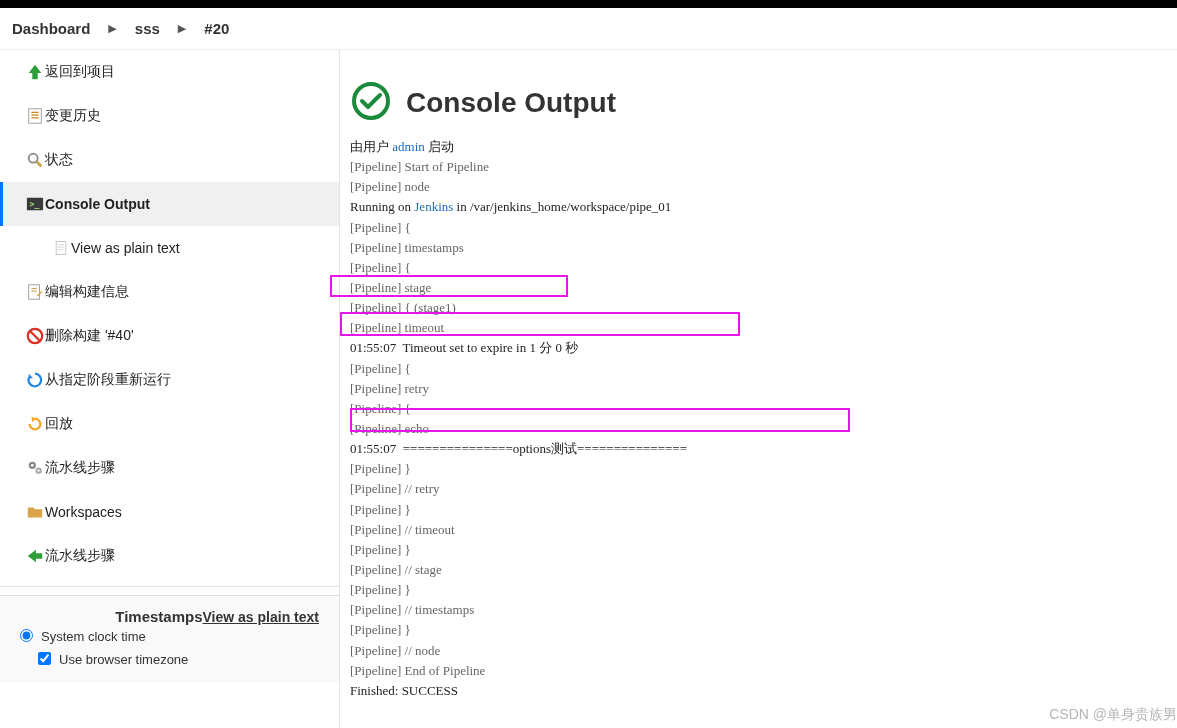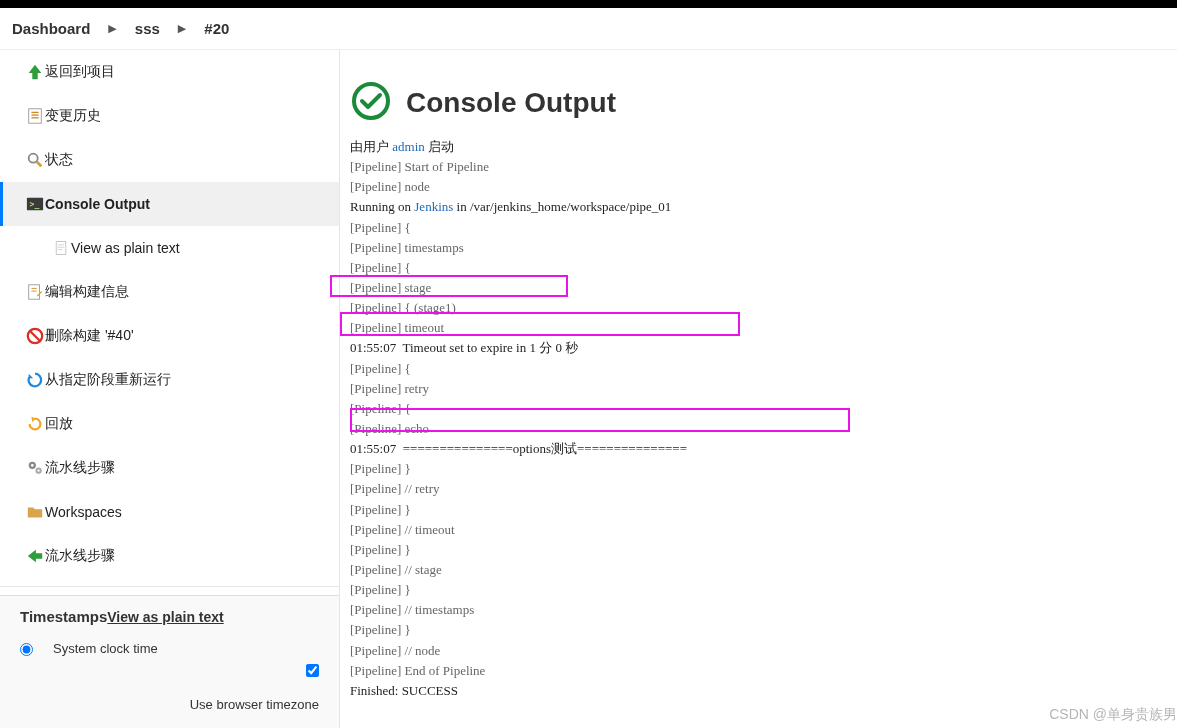--- a/index.html
+++ b/index.html
@@ -9,25 +9,25 @@
 .breadcrumbs .crumb { font-weight: 700; color: #333; cursor: pointer; }
 .breadcrumbs .sep { color: #555; font-size: 11px; }
 .page { display: flex; }
 .sidebar { width: 340px; border-right: 1px solid #e5e5e5; min-height: 680px; }
 .side-item { display: flex; align-items: center; padding: 12px 22px; cursor: pointer; font-size: 14px; color: #222; border-left: 3px solid transparent; }
 .side-item.active { background: #f0f0f0; border-left: 3px solid #007AFF; font-weight: 700; }
 .side-sub { padding-left: 48px; }
 .side-icon { width: 20px; height: 20px; display: inline-flex; align-items: center; justify-content: center; flex-shrink: 0; }
 .side-sep { height: 1px; background: #e5e5e5; margin: 8px 0; }
 .ts-panel { padding: 12px 20px; background: #f9f9f9; border-top: 1px solid #ddd; }
-.ts-head { display: flex; justify-content: flex-start; align-items: center; margin-bottom: 12px; }
+.ts-head { display: flex; justify-content: flex-end; align-items: center; }
 .ts-title { font-weight: 700; font-size: 15px; }
 .ts-link { font-weight: 700; text-decoration: underline; font-size: 14px; cursor: pointer; }
-.ts-row { padding: 4px 0; font-size: 13px; display: flex; align-items: flex-end; gap: 20px; }
-.ts-row.indent { padding-left: 18px; flex-direction: column; }
+.ts-row { padding: 4px 0; font-size: 13px; display: flex; align-items: flex-start; gap: 8px; }
+.ts-row.indent { padding-left: 18px; }
 .content { flex: 1; padding: 30px 10px 10px 10px; position: relative; }
 .title-row { display: flex; align-items: center; gap: 14px; margin-bottom: 12px; }
 .title-text { font-size: 28px; font-weight: 700; }
 .console { font-family: Liberation Serif, serif; font-size: 13px; color: #666; white-space: pre; line-height: 1.55; }
 .console .black { color: #222; }
 .console .link { color: #1e6bb8; }
 .hl { border: 2px solid #e815e8; position: absolute; pointer-events: none; }
 .watermark { position: absolute; right: 0; bottom: 6px; color: rgba(120,120,120,0.55); font-size: 14px; }
 input[type=radio], input[type=checkbox] { margin: 0; }
 </style>

